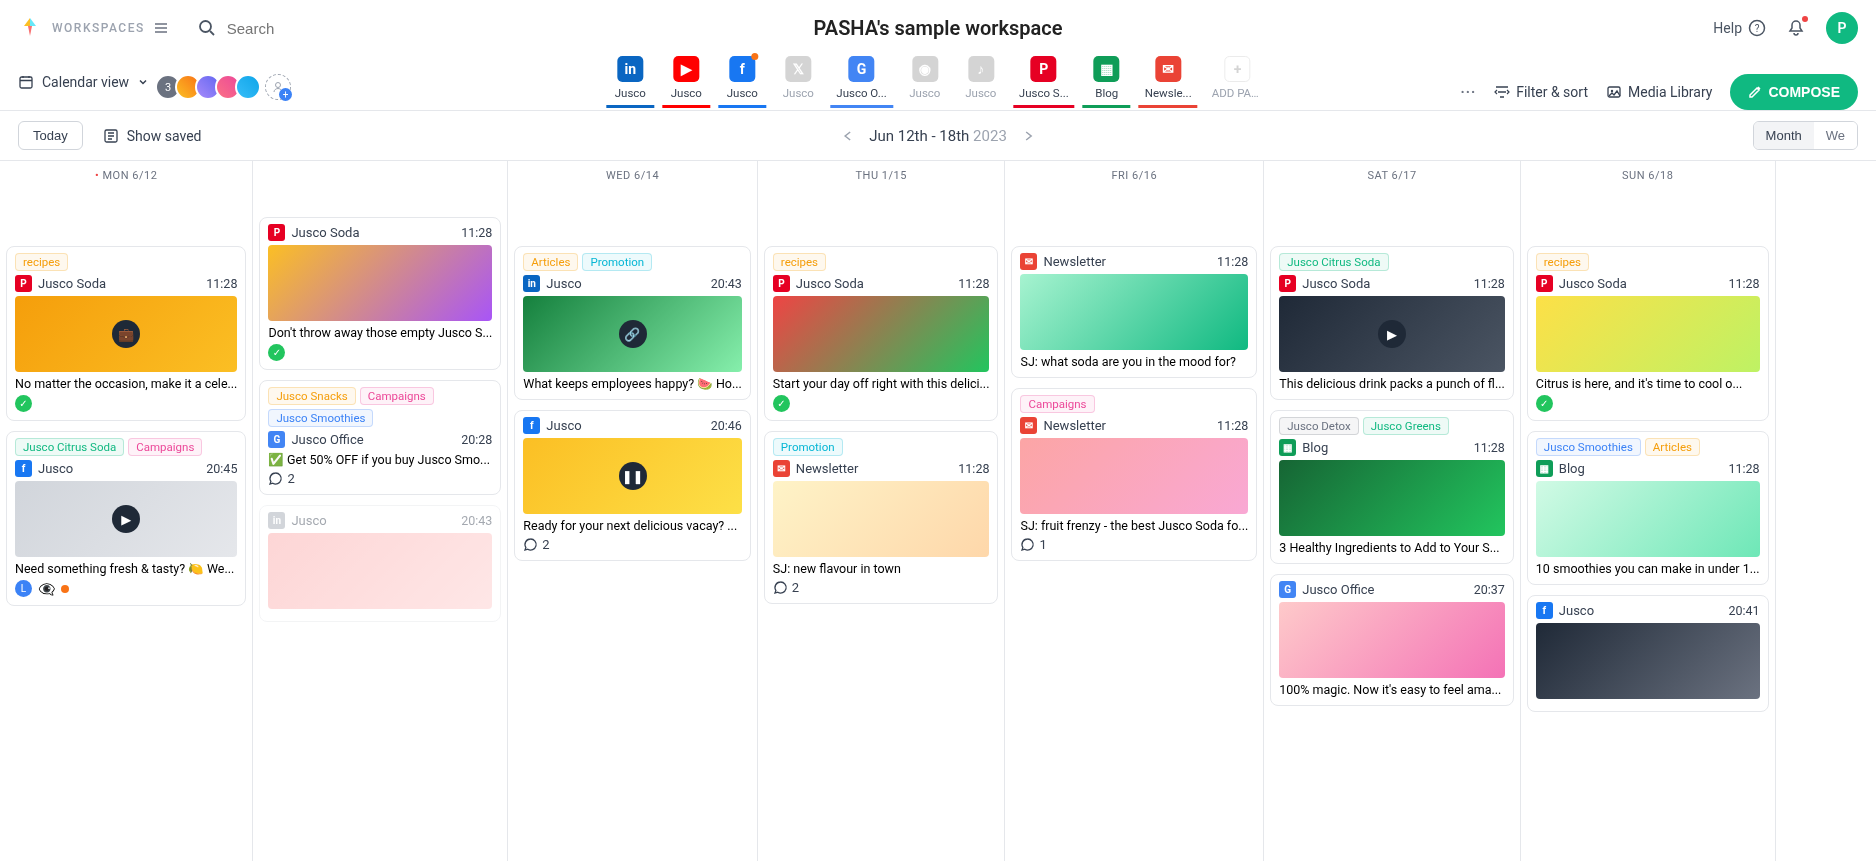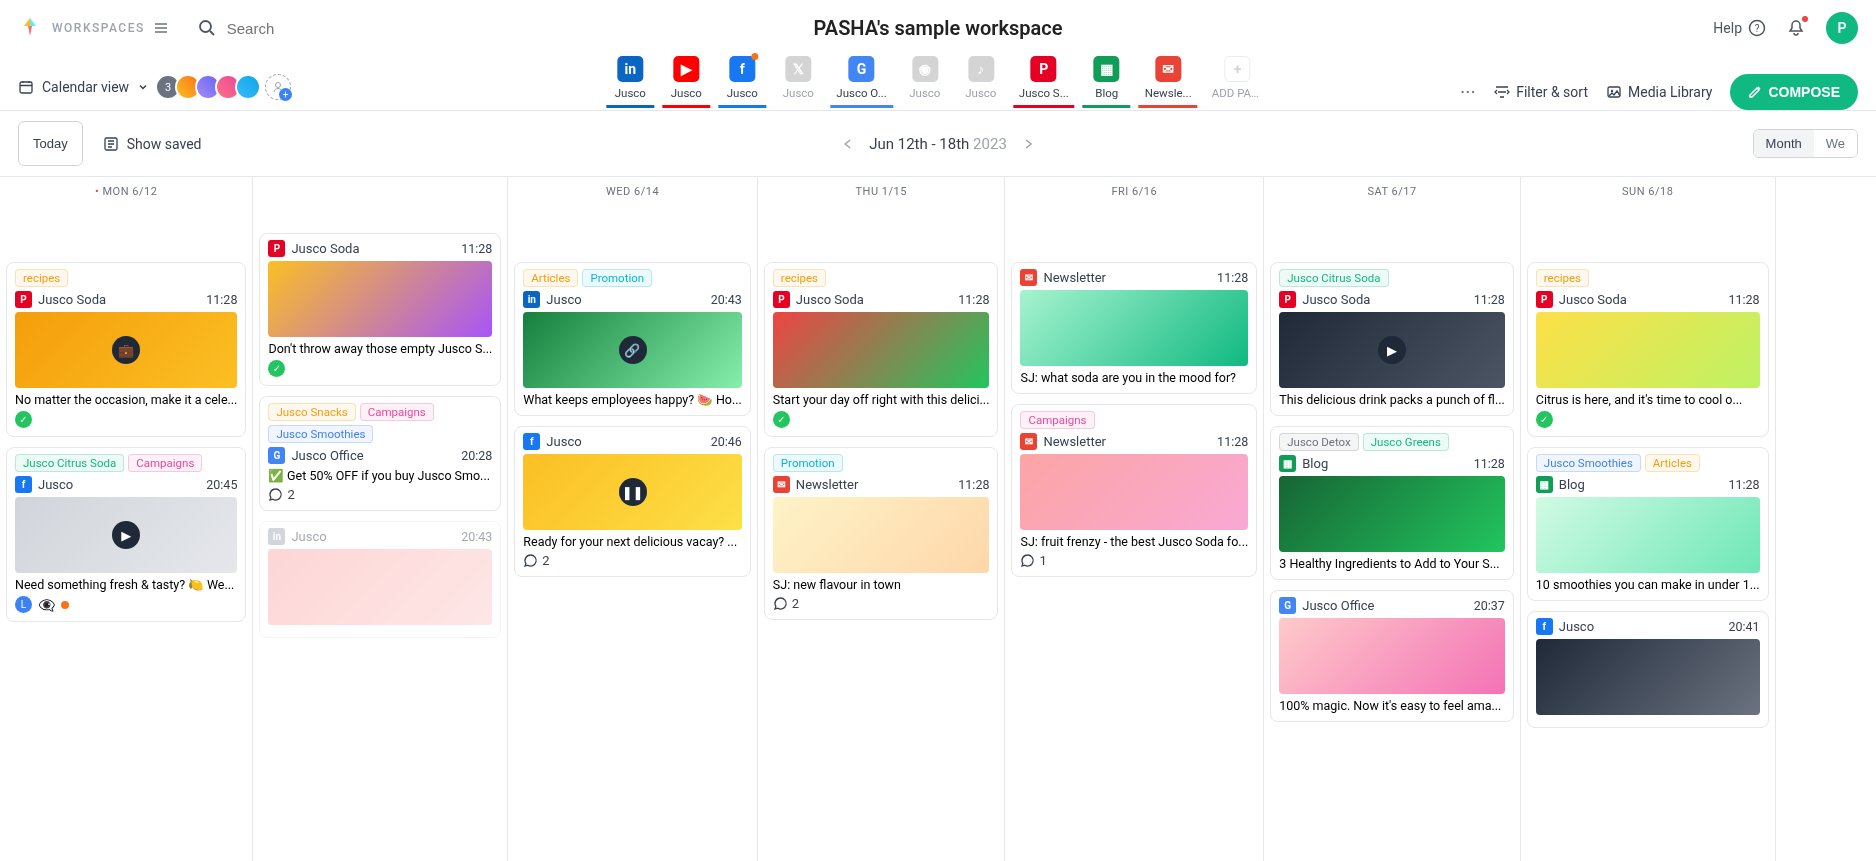--- a/index.html
+++ b/index.html
@@ -10,39 +10,39 @@
 .hamburger { color: #6b7280; cursor: pointer; margin-right: 28px; }
 .search-wrap { display: flex; align-items: center; gap: 10px; color: #6b7280; }
 .search-input { border: none; outline: none; font-size: 15px; color: #333; width: 180px; }
 .title { position: absolute; left: 50%; transform: translateX(-50%); font-size: 20px; font-weight: 600; color: #222; }
 .topbar-right { margin-left: auto; display: flex; align-items: center; gap: 20px; }
 .help { display: flex; align-items: center; gap: 6px; color: #4b5563; }
 .bell { position: relative; color: #4b5563; }
 .bell-dot { position: absolute; top: -2px; right: -2px; width: 6px; height: 6px; background: #ef4444; border-radius: 50%; }
 .avatar { width: 32px; height: 32px; border-radius: 50%; background: #10b981; color: #fff; display: flex; align-items: center; justify-content: center; font-weight: 600; }
 .toolbar { display: flex; align-items: flex-start; padding: 0 18px 0 18px; position: relative; }
-.toolbar-left { display: flex; align-items: center; gap: 12px; padding-top: 18px; }
+.toolbar-left { display: flex; align-items: flex-start; gap: 12px; padding-top: 18px; }
 .view-picker { display: flex; align-items: center; gap: 8px; color: #374151; cursor: pointer; }
 .avatars { display: flex; align-items: center; }
 .avatars .badge { width: 26px; height: 26px; border-radius: 50%; background: #6b7280; color: #fff; font-size: 11px; display: flex; align-items: center; justify-content: center; border: 2px solid #fff; margin-left: -6px; }
 .avatars .circ { width: 26px; height: 26px; border-radius: 50%; border: 2px solid #fff; margin-left: -6px; background-size: cover; }
 .avatars .add { width: 26px; height: 26px; border-radius: 50%; border: 1px dashed #9ca3af; display: flex; align-items: center; justify-content: center; color: #9ca3af; margin-left: 4px; position: relative; }
 .avatars .add-plus { position: absolute; bottom: -2px; right: -2px; width: 13px; height: 13px; background: #3b82f6; color: #fff; border-radius: 50%; font-size: 10px; display: flex; align-items: center; justify-content: center; }
 .pages { display: flex; gap: 4px; position: absolute; left: 50%; transform: translateX(-50%); }
 .page { display: flex; flex-direction: column; align-items: center; gap: 4px; padding: 0 8px 6px; cursor: pointer; min-width: 52px; position: relative; }
 .page .plogo { width: 26px; height: 26px; border-radius: 5px; display: flex; align-items: center; justify-content: center; font-size: 14px; color: #fff; font-weight: bold; }
 .page .plabel { font-size: 11.5px; color: #374151; max-width: 52px; overflow: hidden; white-space: nowrap; text-overflow: ellipsis; }
 .page.inactive .plogo { filter: grayscale(1); opacity: 0.45; }
 .page.inactive .plabel { color: #9ca3af; }
 .page.active::after { content: ''; position: absolute; bottom: -2px; left: 2px; right: 2px; height: 3px; }
 .toolbar-right { margin-left: auto; display: flex; align-items: center; gap: 18px; padding-top: 18px; }
 .tool-link { display: flex; align-items: center; gap: 6px; color: #374151; font-size: 14px; cursor: pointer; }
 .compose-btn { background: #10b981; color: #fff; border: none; border-radius: 20px; padding: 10px 18px; font-size: 14px; font-weight: 600; display: flex; align-items: center; gap: 6px; cursor: pointer; }
 .subbar { display: flex; align-items: center; padding: 10px 18px; border-top: 1px solid #e5e7eb; position: relative; }
-.today-btn { border: 1px solid #d1d5db; background: #fff; padding: 14px 14px; border-radius: 6px; font-size: 13px; color: #374151; cursor: pointer; }
+.today-btn { border: 1px solid #d1d5db; background: #fff; padding: 6px 14px; border-radius: 6px; font-size: 13px; color: #374151; cursor: pointer; }
 .show-saved { display: flex; align-items: center; gap: 8px; margin-left: 20px; color: #374151; cursor: pointer; }
 .date-range { position: absolute; left: 50%; transform: translateX(-50%); display: flex; align-items: center; gap: 14px; color: #374151; font-size: 15px; }
 .date-range .year { color: #9ca3af; }
 .view-toggle { margin-left: auto; display: flex; border: 1px solid #d1d5db; border-radius: 6px; overflow: hidden; }
 .view-toggle button { border: none; background: #fff; padding: 6px 12px; font-size: 13px; color: #6b7280; cursor: pointer; }
 .view-toggle button.active { background: #f3f4f6; color: #374151; }
 .calendar { display: flex; border-top: 1px solid #e5e7eb; overflow: hidden; width: 100%; }
 .day-col { flex: 0 0 226px; border-right: 1px solid #e5e7eb; min-height: 700px; padding-bottom: 20px; }
 .day-header { text-align: center; font-size: 11px; color: #6b7280; padding: 8px 0; letter-spacing: 0.5px; }
 .day-header.today-dot::before { content: '• '; color: #ef4444; }

